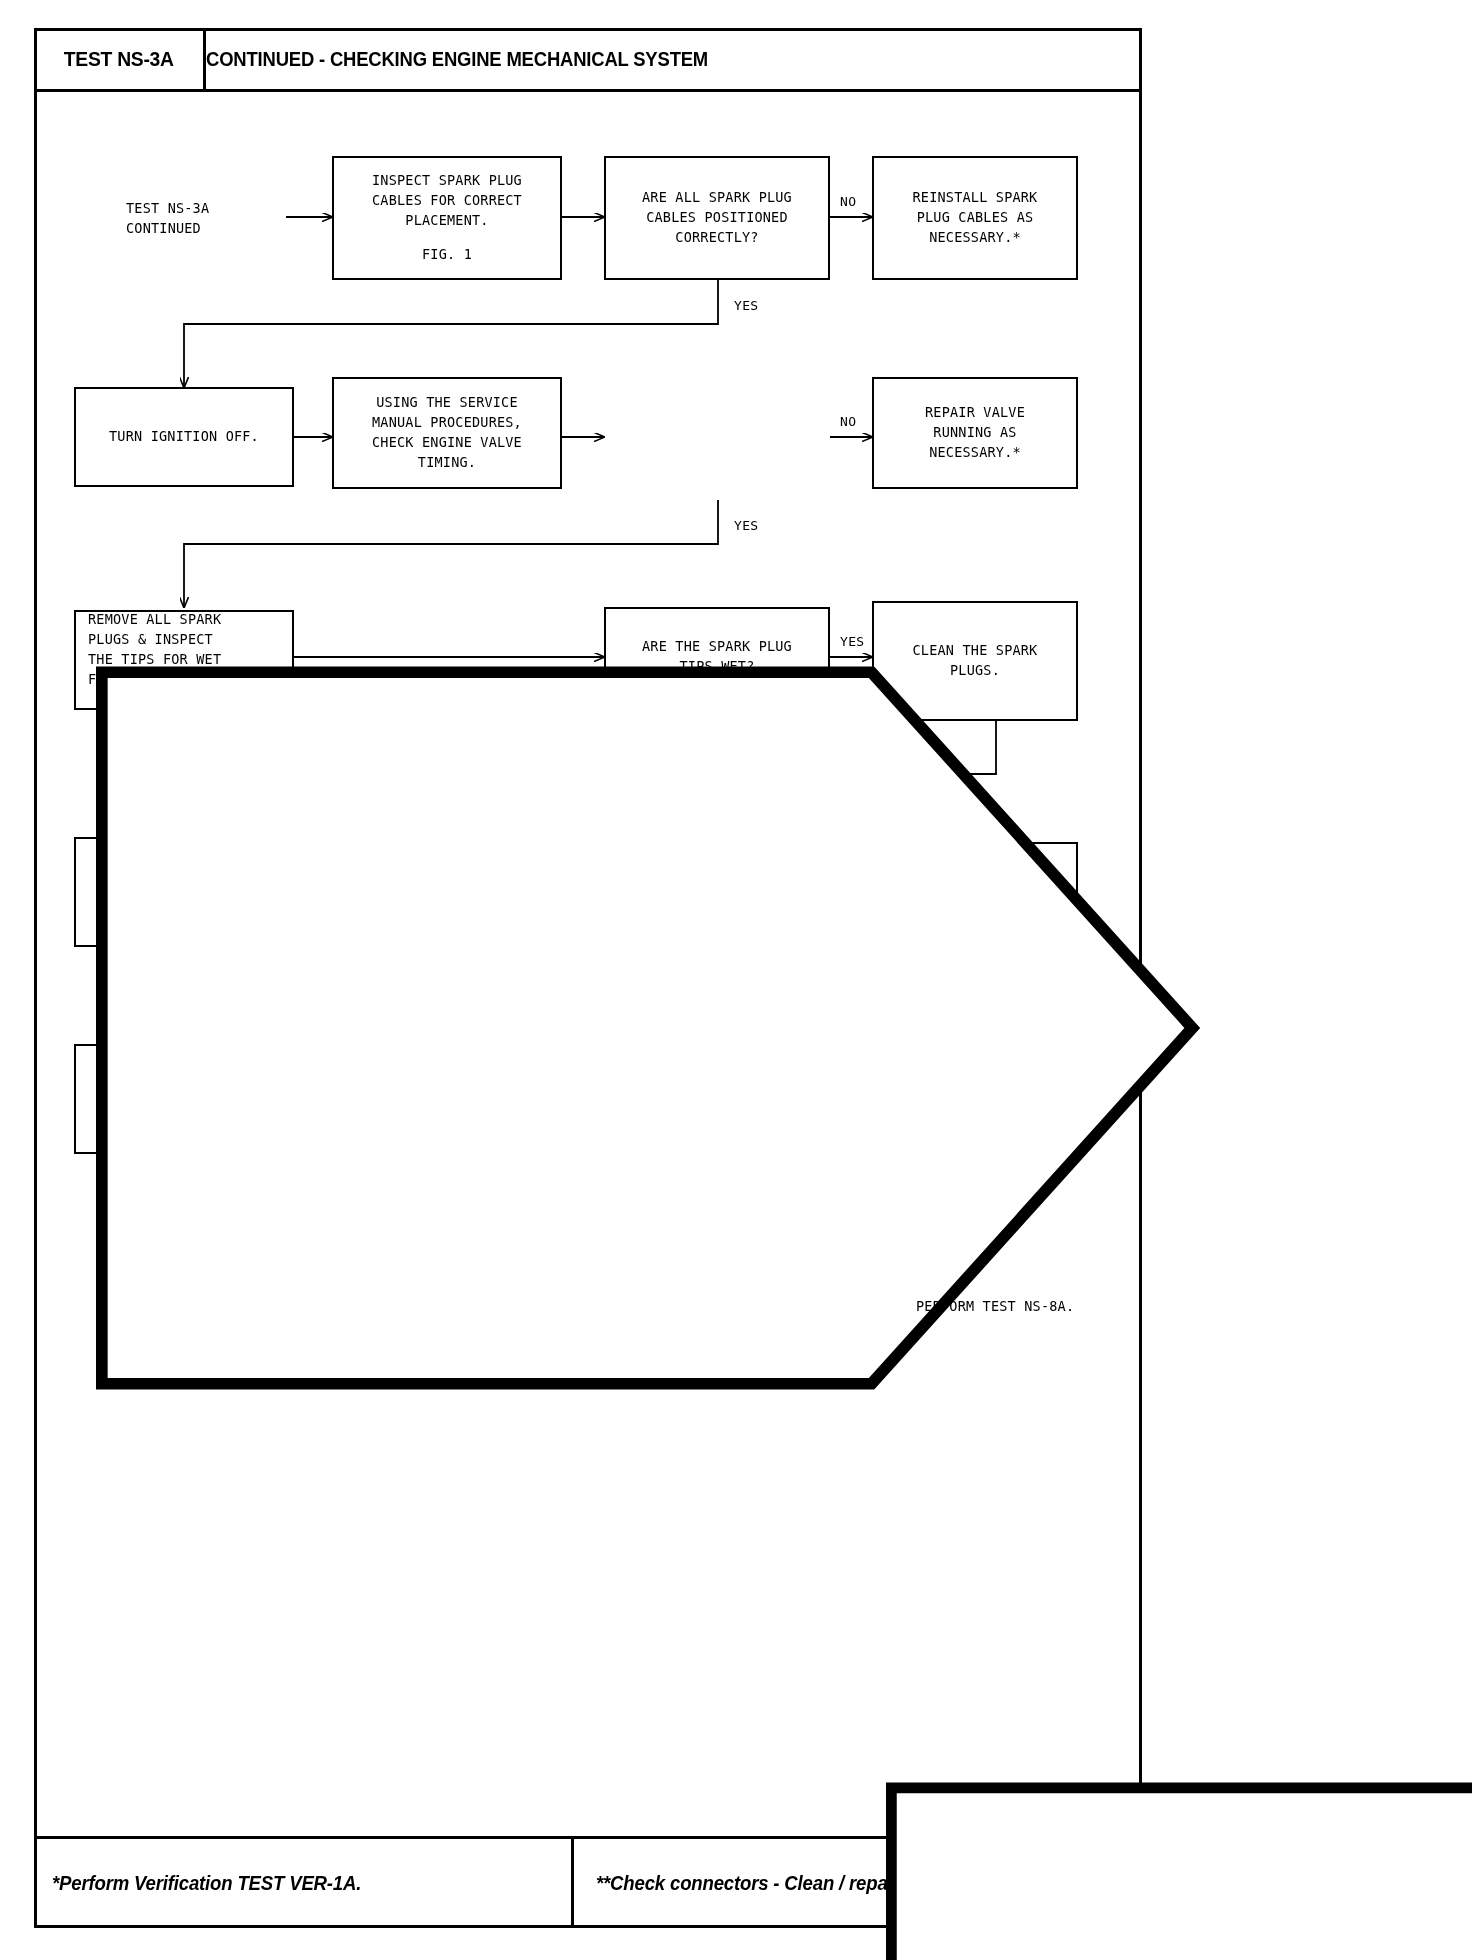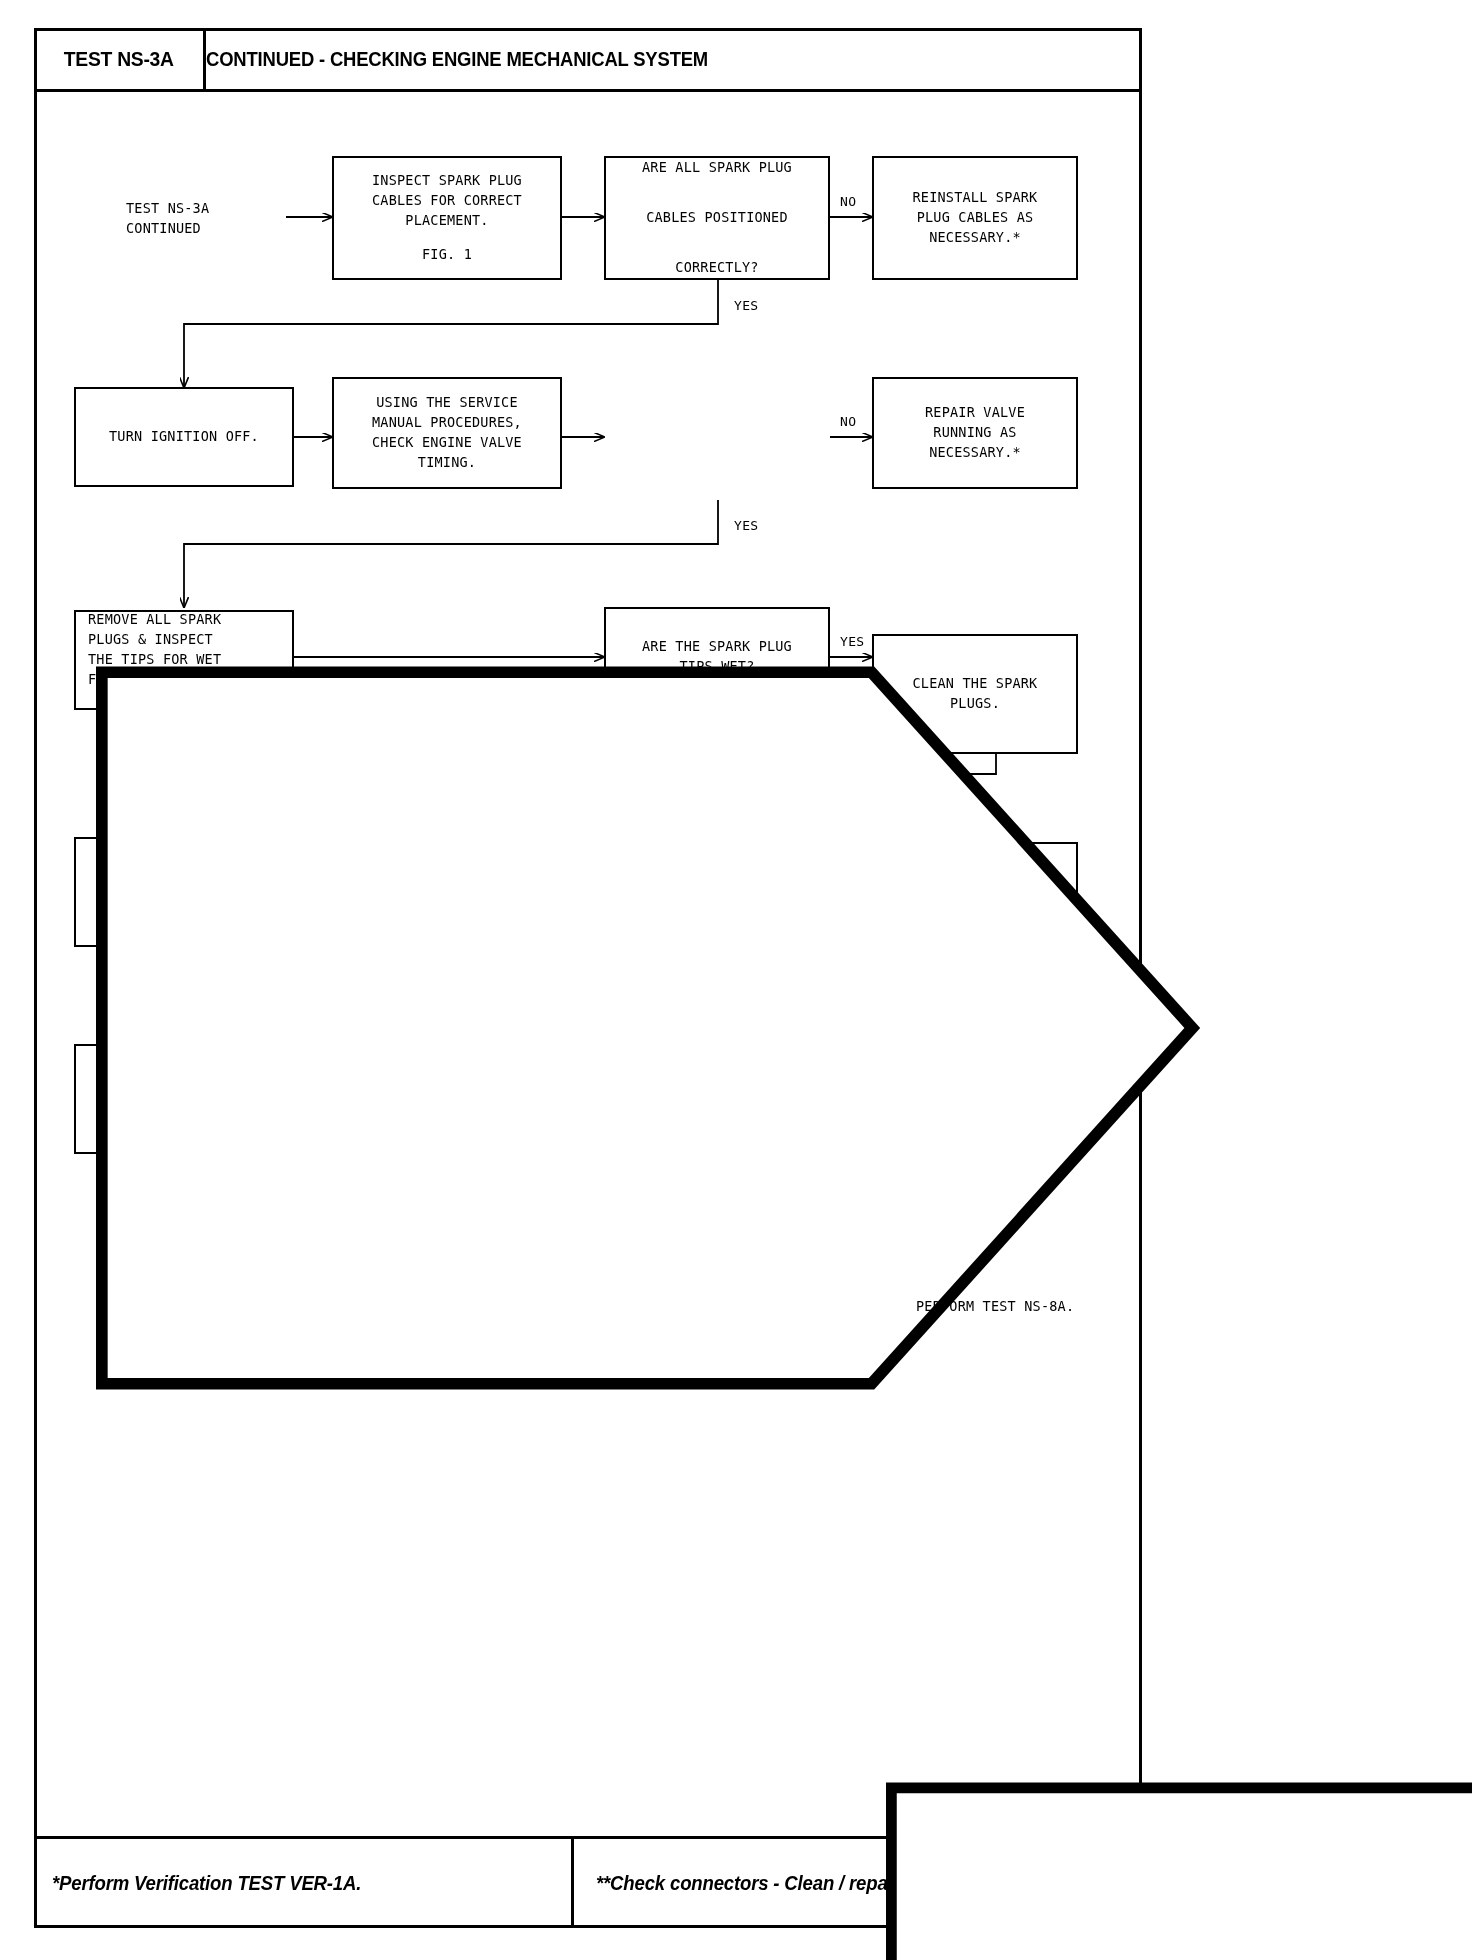--- a/index.html
+++ b/index.html
@@ -159,21 +159,21 @@
     </div>
 
     <div class="node" style="left:298px;top:64px;width:230px;height:124px;">
       <span class="ln">INSPECT SPARK PLUG</span>
       <span class="ln">CABLES FOR CORRECT</span>
       <span class="ln">PLACEMENT.</span>
       <span class="gap"></span>
       <span class="ln">FIG. 1</span>
     </div>
 
-    <div class="node" style="left:570px;top:64px;width:226px;height:124px;justify-content:space-between;">
+    <div class="node" style="left:570px;top:64px;width:226px;height:124px;">
       <span class="ln">ARE ALL SPARK PLUG</span>
       <span class="ln">CABLES POSITIONED</span>
       <span class="ln">CORRECTLY?</span>
     </div>
 
     <div class="node" style="left:838px;top:64px;width:206px;height:124px;">
       <span class="ln">REINSTALL SPARK</span>
       <span class="ln">PLUG CABLES AS</span>
       <span class="ln">NECESSARY.*</span>
     </div>
@@ -208,21 +208,21 @@
       <span class="ln">THE TIPS FOR WET</span>
       <span class="ln">FUEL.</span>
       <span class="ln" style="padding-left:34px;">FIG. 2</span>
     </div>
 
     <div class="node" style="left:570px;top:515px;width:226px;height:100px;">
       <span class="ln">ARE THE SPARK PLUG</span>
       <span class="ln">TIPS WET?</span>
     </div>
 
-    <div class="node" style="left:838px;top:542px;width:206px;height:120px;">
+    <div class="node" style="left:838px;top:509px;width:206px;height:120px;">
       <span class="ln">CLEAN THE SPARK</span>
       <span class="ln">PLUGS.</span>
     </div>
 
     <div class="elabel" style="left:806px;top:542px;">YES</div>
     <div class="elabel" style="left:700px;top:638px;">NO</div>
 
     <div class="node" style="left:40px;top:745px;width:220px;height:110px;align-items:flex-start;padding-left:22px;">
       <span class="ln">USING THE SERVICE</span>
       <span class="ln">MANUAL PROCEDURES,</span>

